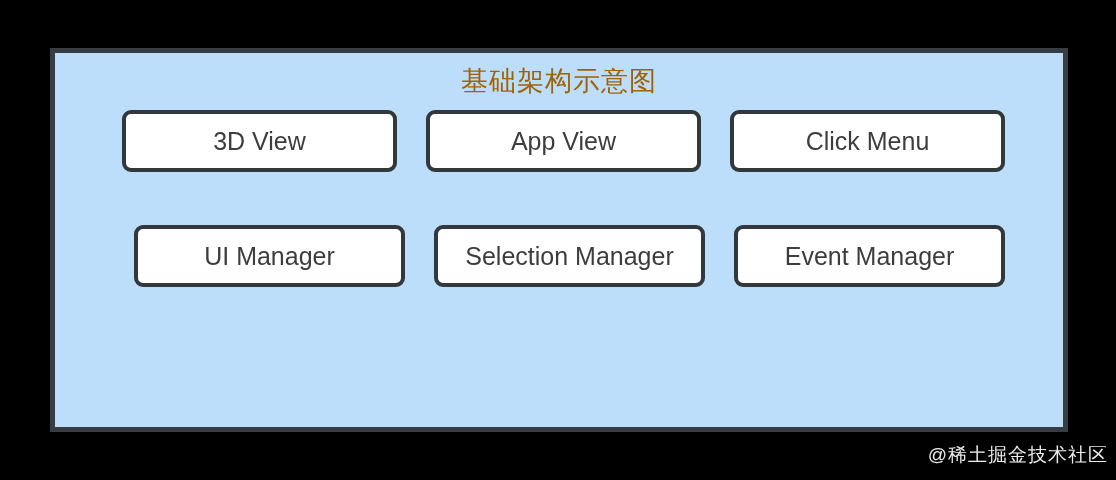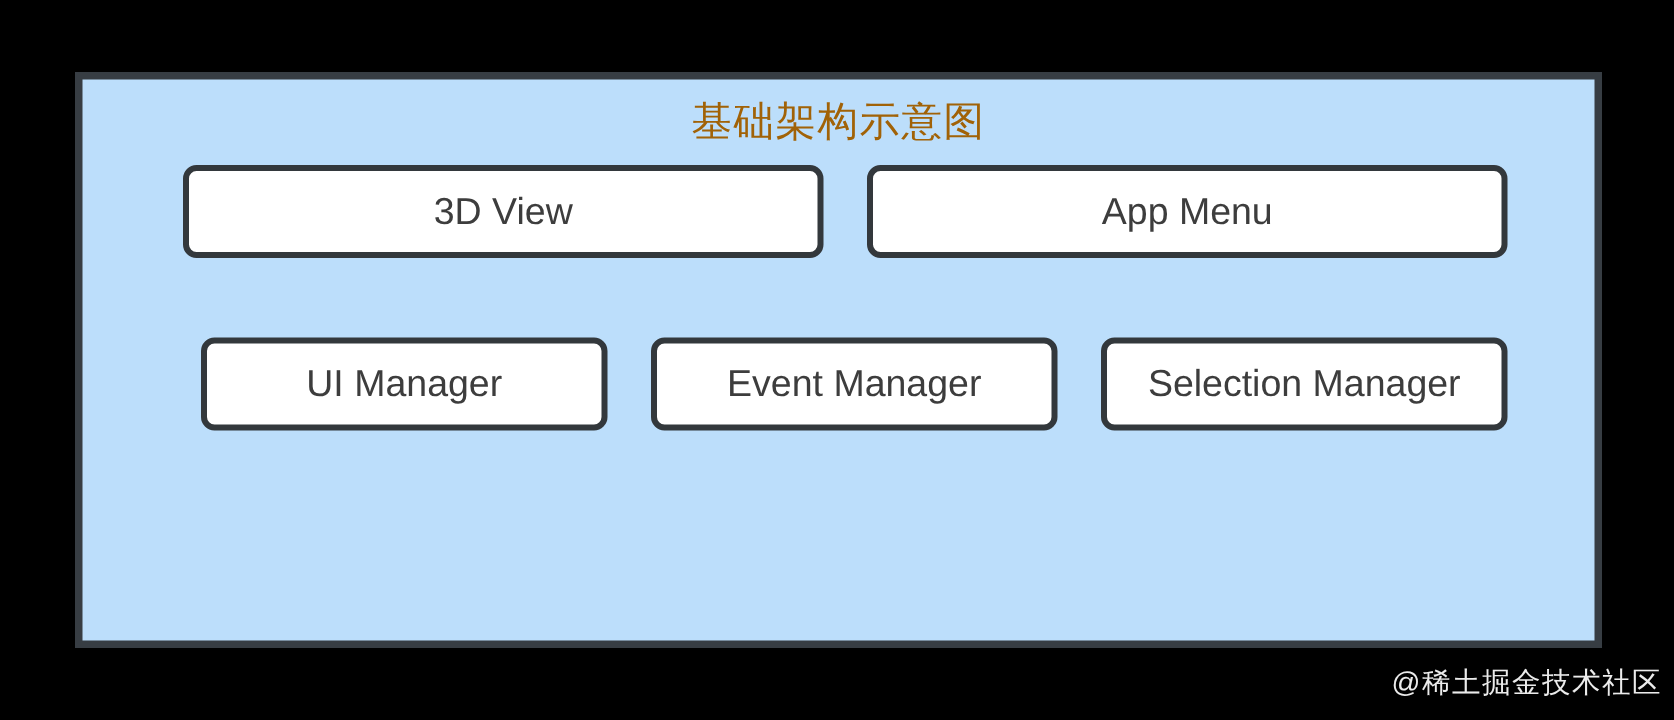--- a/index.html
+++ b/index.html
@@ -69,24 +69,25 @@
   }
 </style>
 </head>
 <body>
 
 <div class="panel">
   <div class="diagram-title">基础架构示意图</div>
 
   <div class="row row-1">
     <div class="node">3D View</div>
-    <div class="node">App Menu</div>
+    <div class="node">App View</div>
+    <div class="node">Click Menu</div>
   </div>
 
   <div class="row row-2">
     <div class="node">UI Manager</div>
+    <div class="node">Selection Manager</div>
     <div class="node">Event Manager</div>
-    <div class="node">Selection Manager</div>
   </div>
 
 </div>
 
 <div class="watermark">@稀土掘金技术社区</div>
 
 </body></html>

